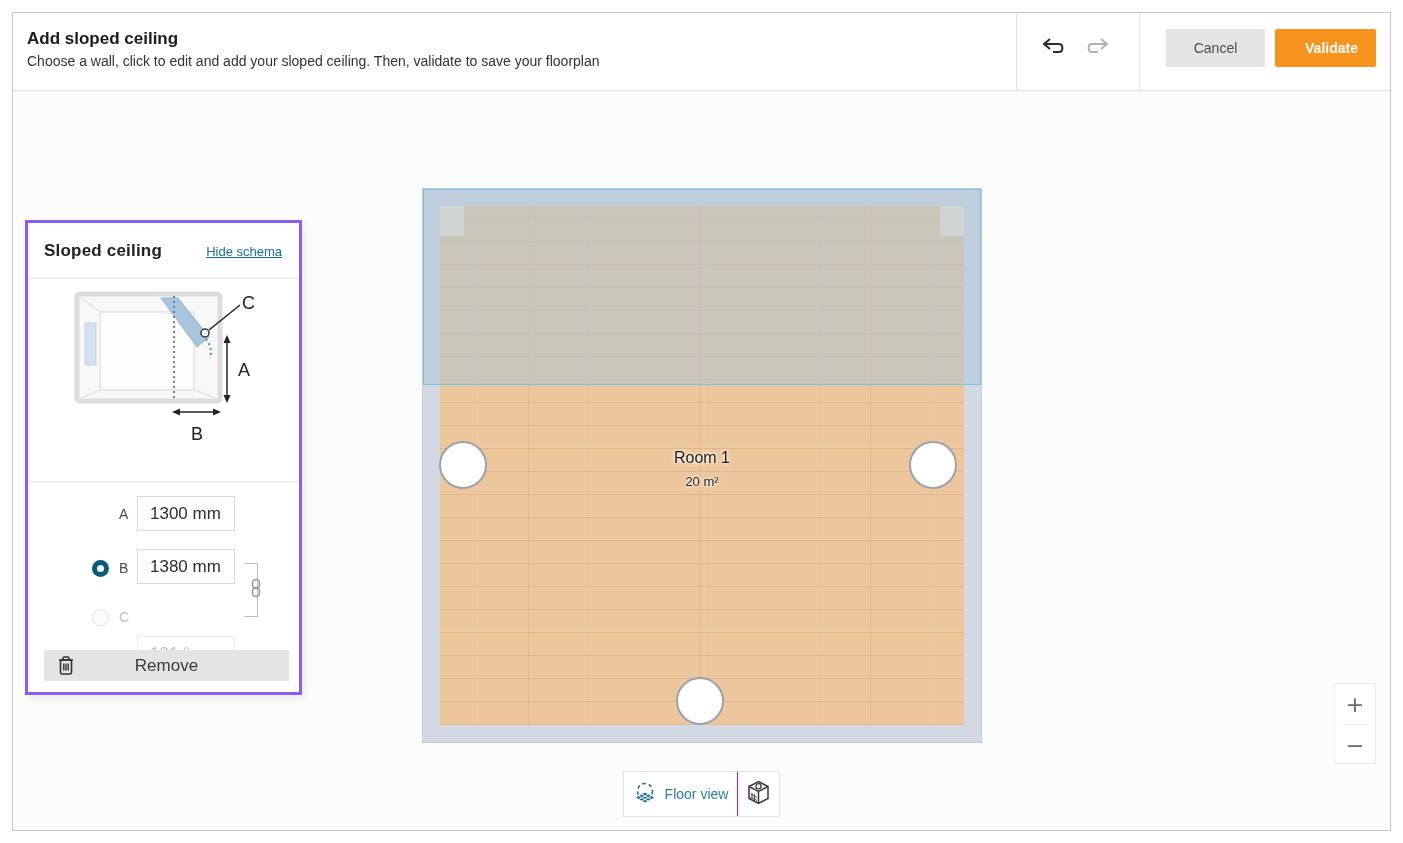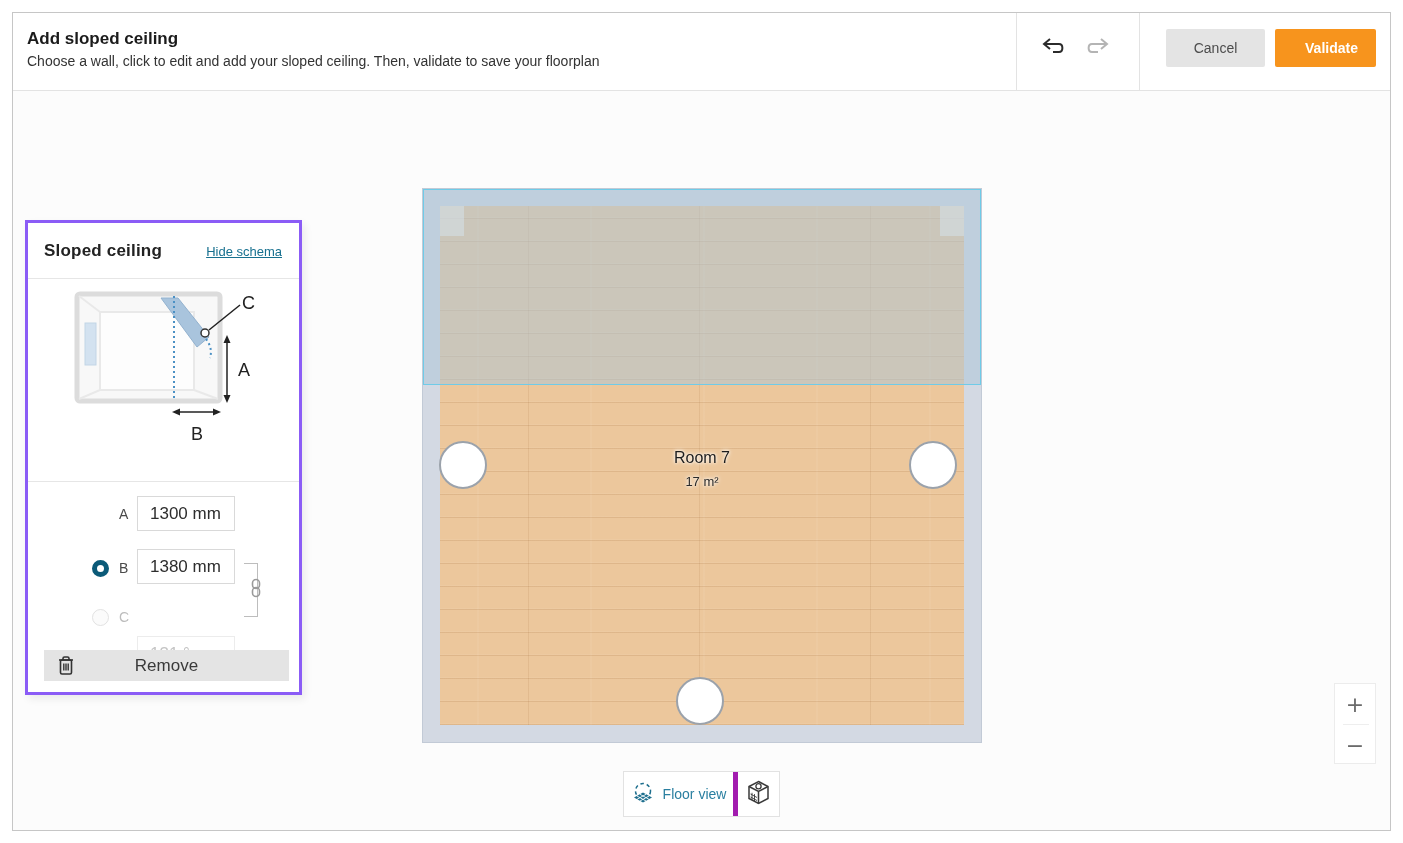--- a/index.html
+++ b/index.html
@@ -70,21 +70,21 @@
   .handle-bottom { left:253px; top:488px; }
   .room-label { position:absolute; left:0; width:100%; text-align:center;
                 text-shadow:0 0 3px #fff, 0 0 5px #fff; }
   .room-name { top:260px; font-size:16px; color:#1d1d1d; }
   .room-area { top:285px; font-size:13px; color:#2a2a2a; }
 
   
   .view-toolbar { position:absolute; left:610px; top:758px; height:46px; display:flex;
                   background:#fff; border:1px solid #e2e2e2; }
   .view-cell { display:flex; align-items:center; justify-content:center; cursor:pointer; background:#fff; border:none; }
-  .floor-view-cell { width:114px; border-right:5px solid #a21caf; gap:8px;
+  .floor-view-cell { width:114px; border-right:1px solid #a21caf; gap:8px;
                      font-size:14px; color:#2a7fa0; font-family:"Liberation Sans",sans-serif; }
   .cube-cell { width:41px; }
 
   
   .zoom-box { position:absolute; left:1321px; top:670px; width:42px; height:81px;
               background:#fff; border:1px solid #ececec; }
   .zoom-btn { position:absolute; left:0; width:100%; height:40px; background:none; border:none;
               font-size:22px; color:#6b6b6b; cursor:pointer; font-family:"DejaVu Sans",sans-serif; }
   .zoom-in { top:0; } .zoom-out { top:41px; }
   .zoom-sep { position:absolute; left:8px; top:40px; width:26px; height:1px; background:#eee; }
@@ -119,22 +119,22 @@
 
     <button class="btn cancel-btn">Cancel</button>
     <button class="btn validate-btn">Validate</button>
   </div>
 
   <div class="room">
     <div class="floor"></div>
     <div class="corner-patch left"></div>
     <div class="corner-patch right"></div>
     <div class="ceiling-overlay"></div>
-    <div class="room-label room-name">Room 7</div>
-    <div class="room-label room-area">17 m²</div>
+    <div class="room-label room-name">Room 1</div>
+    <div class="room-label room-area">20 m²</div>
     <div class="handle handle-left"></div>
     <div class="handle handle-right"></div>
     <div class="handle handle-bottom"></div>
   </div>
 
   <div class="panel">
     <div class="panel-header">
       <div class="panel-title">Sloped ceiling</div>
       <a class="schema-link">Hide schema</a>
     </div>

